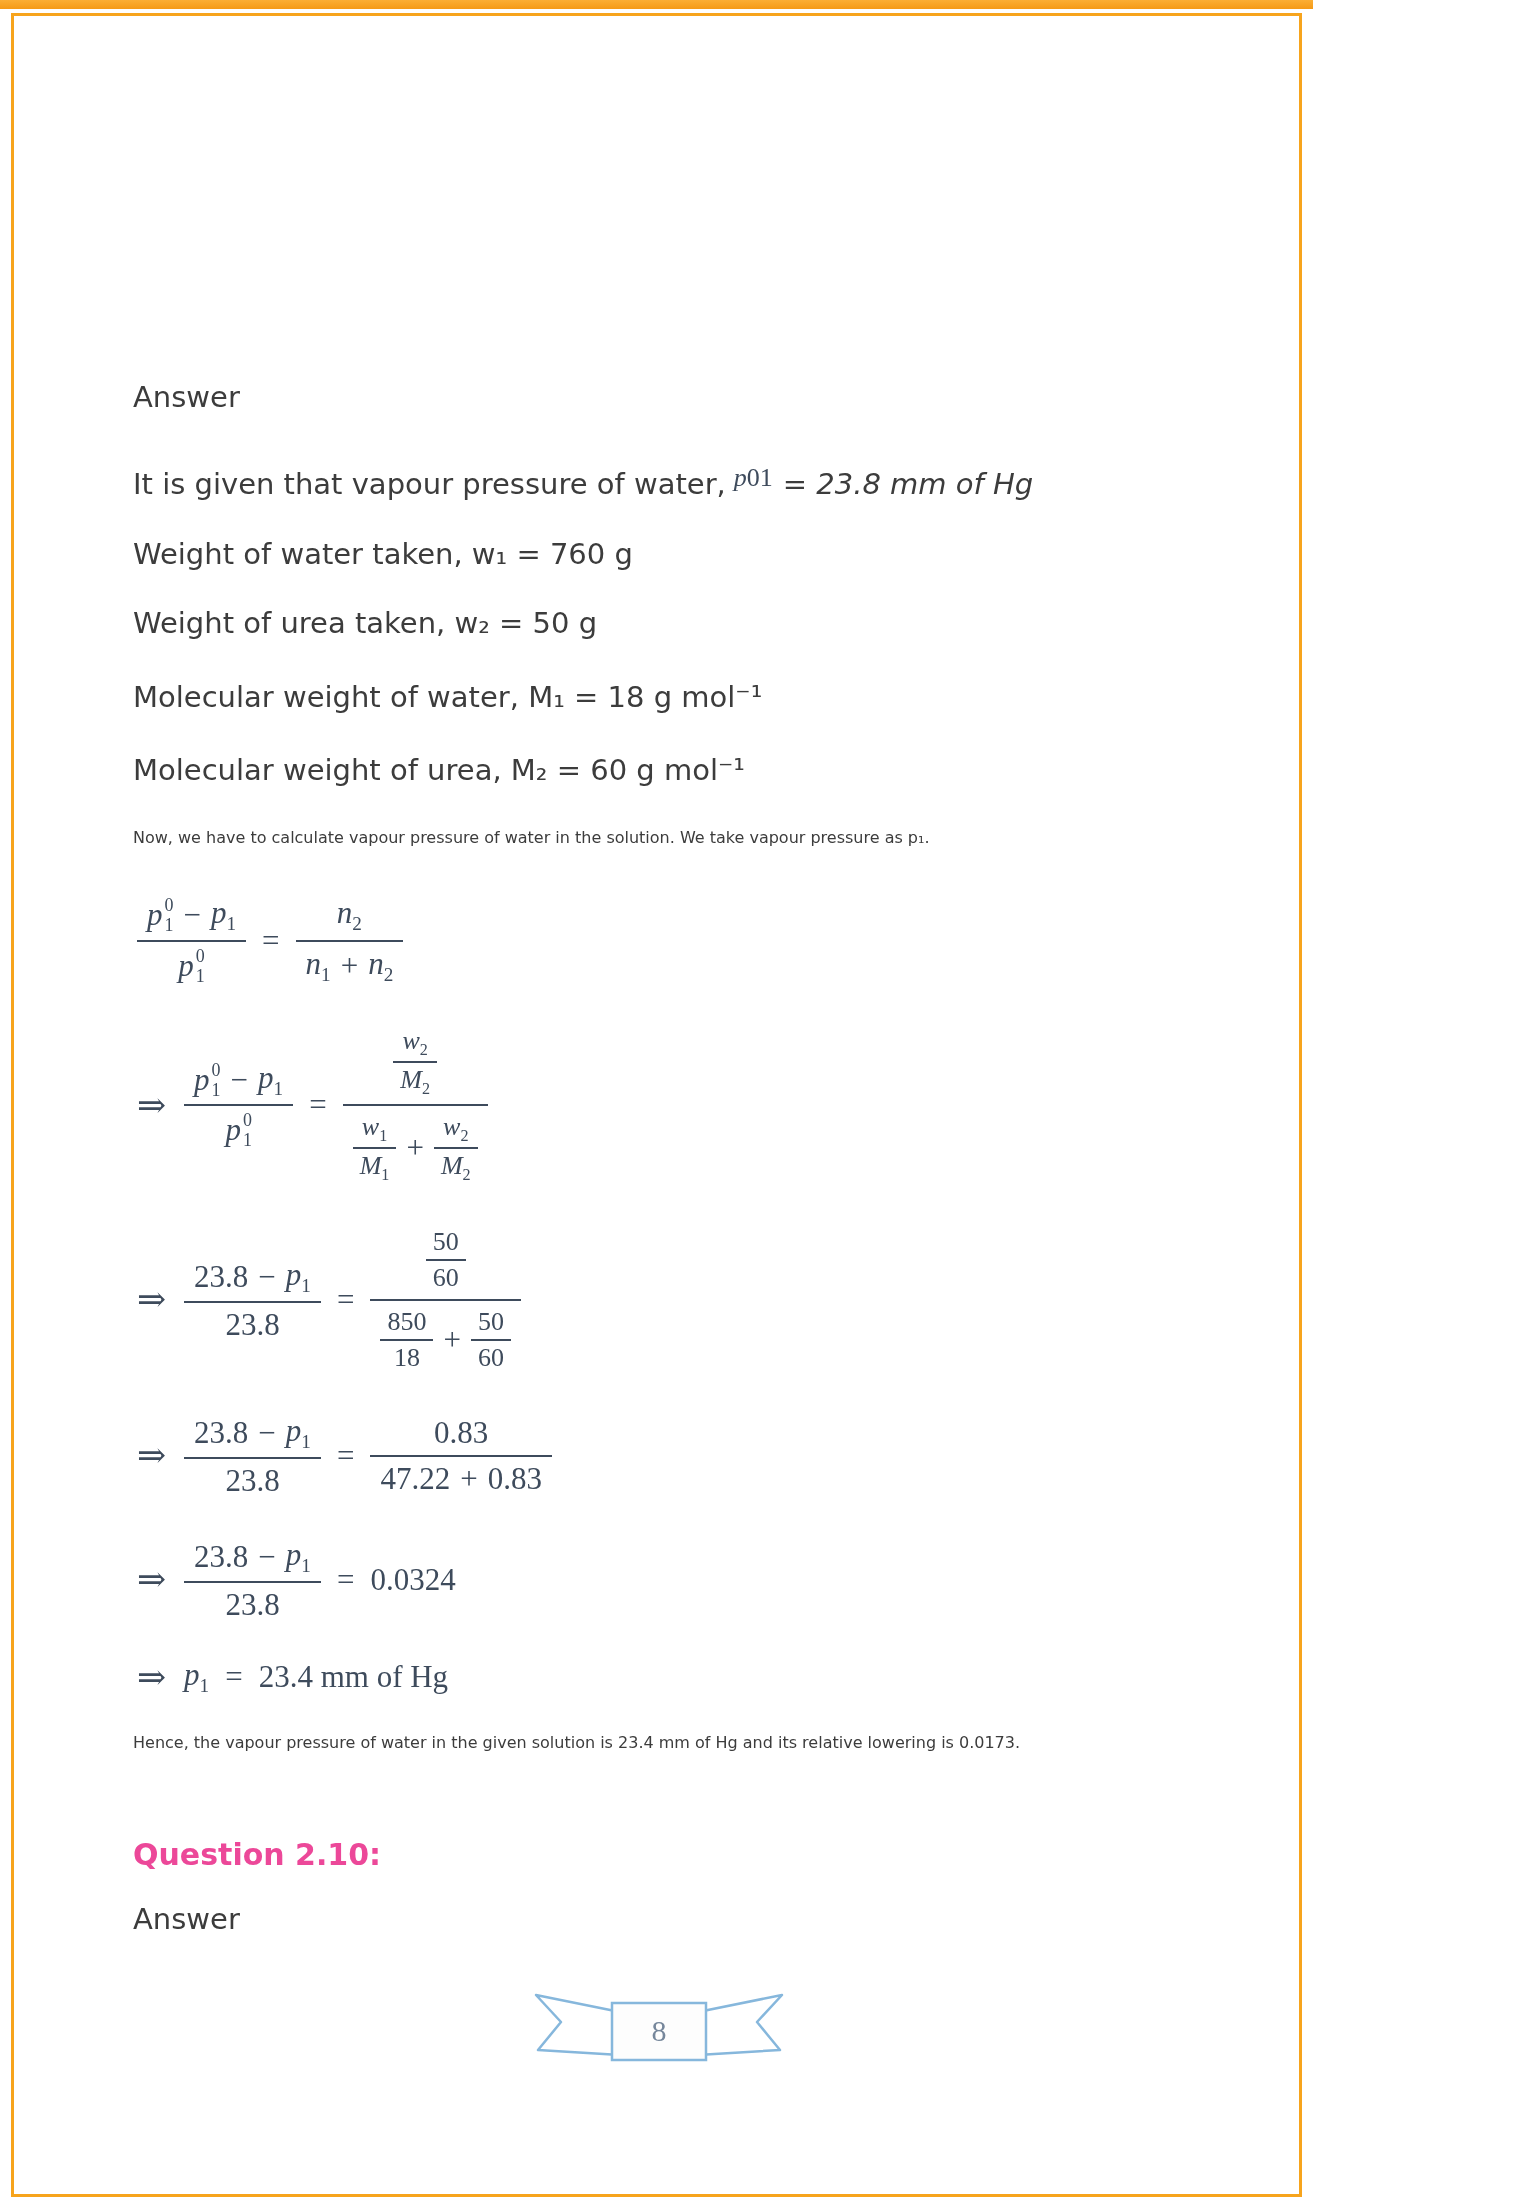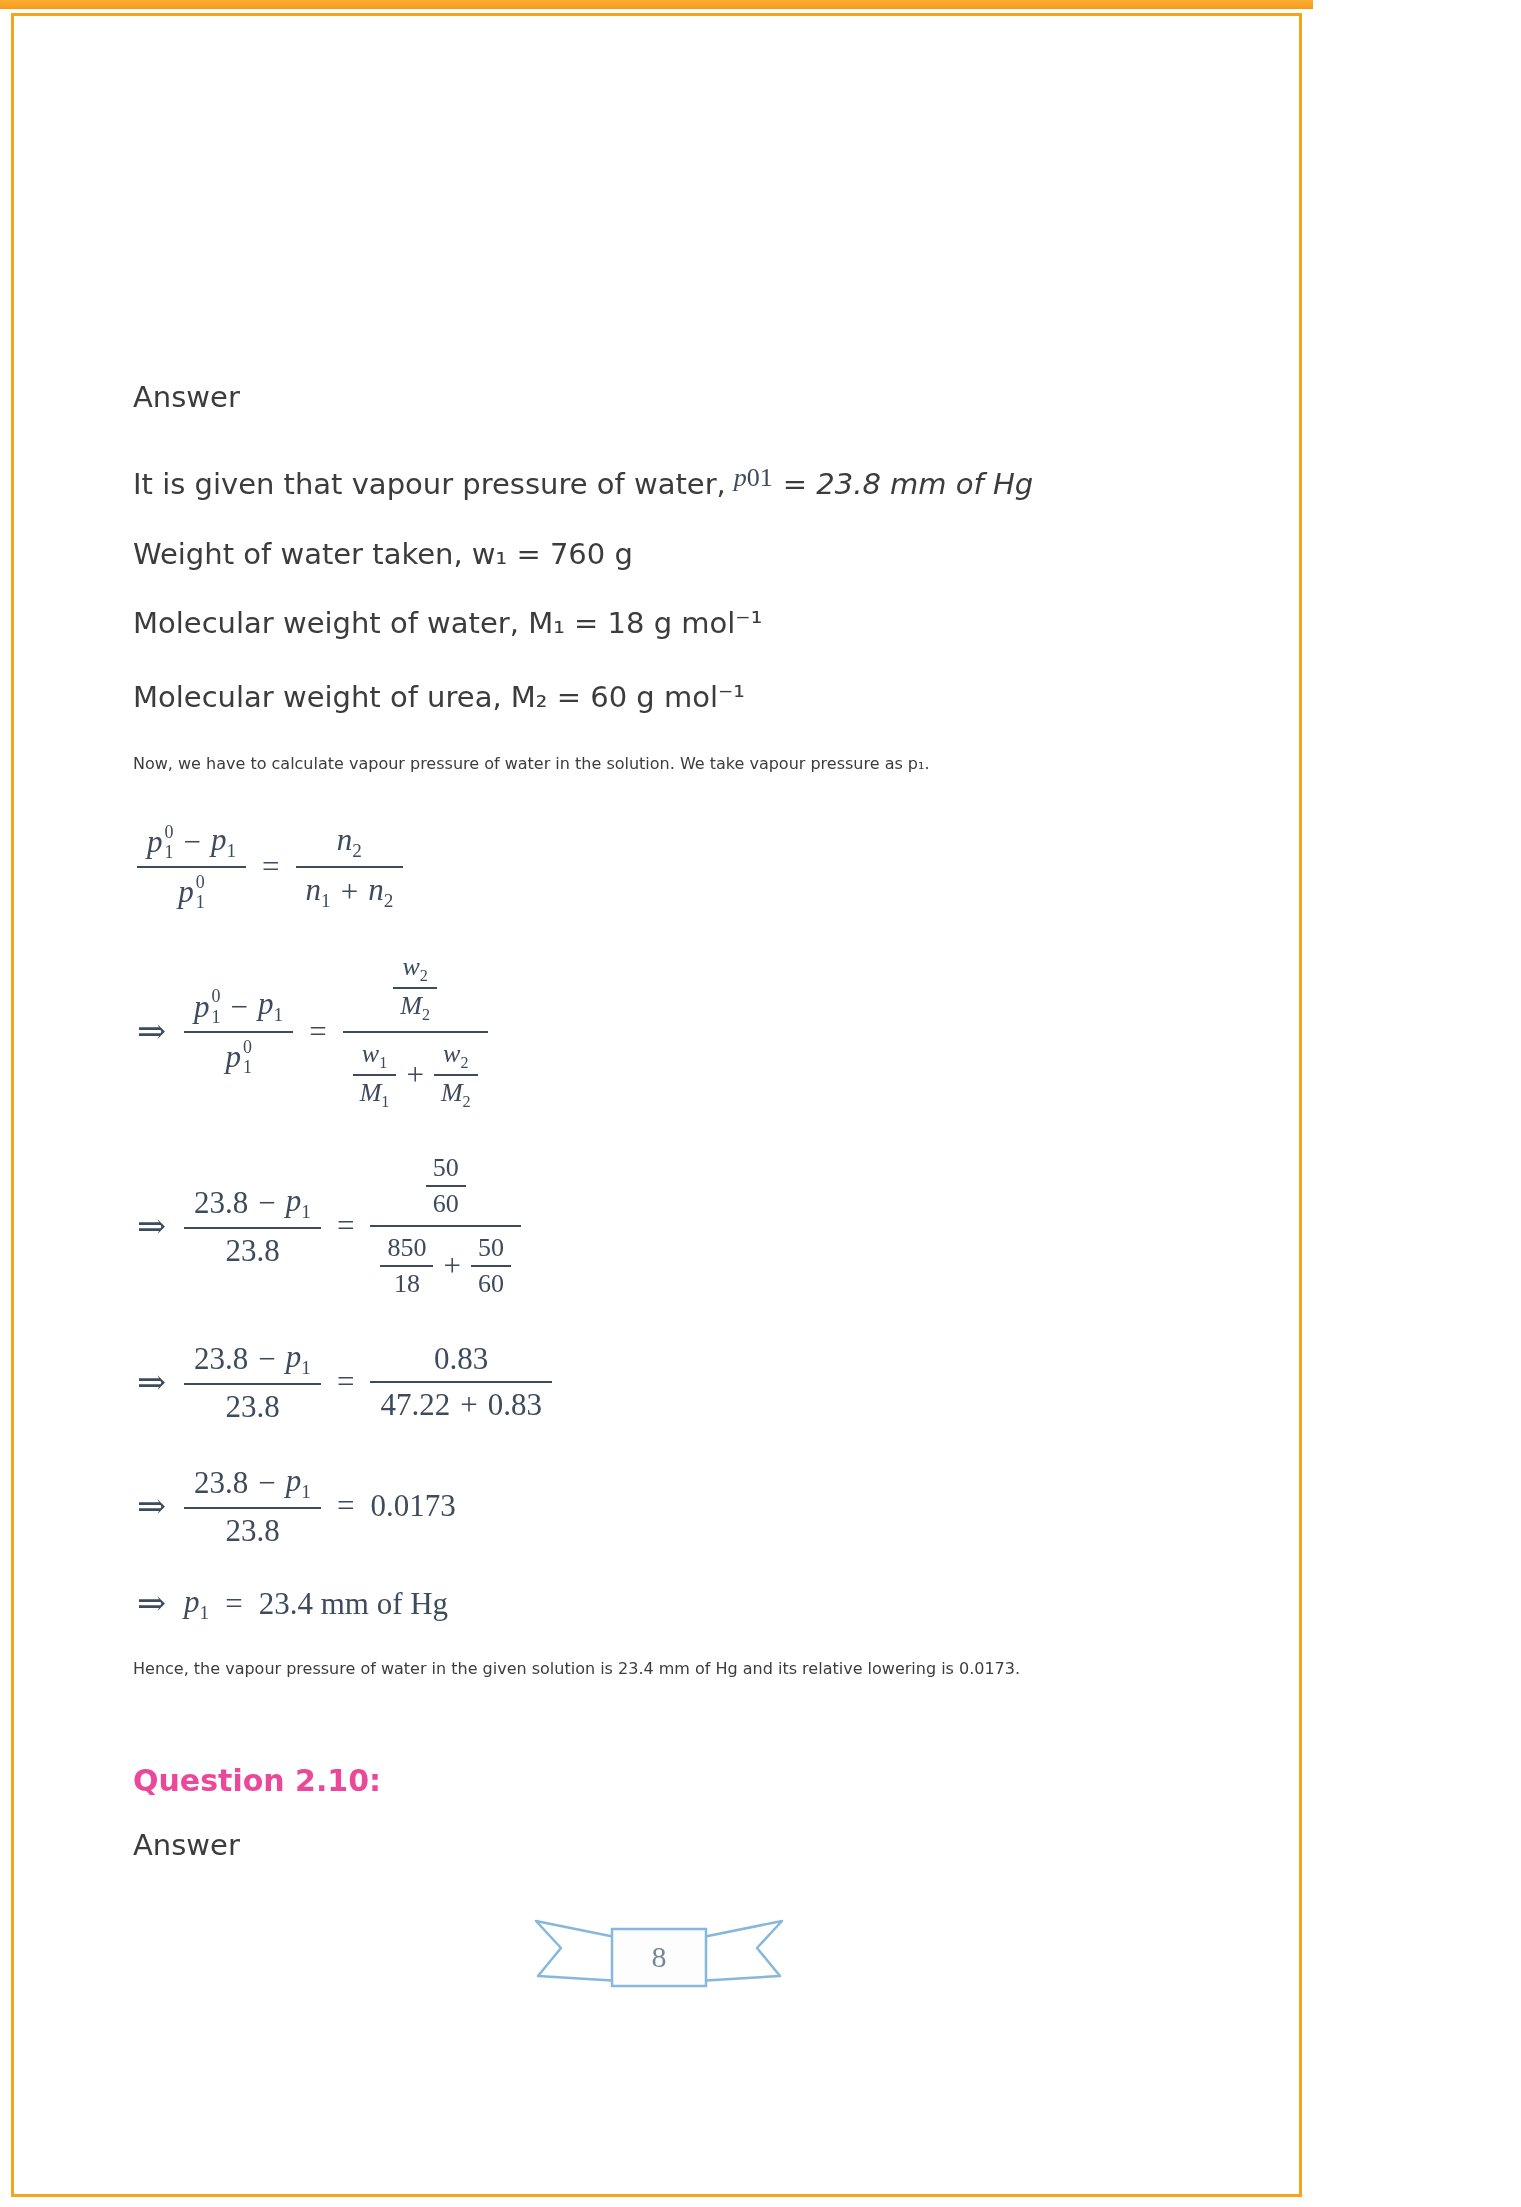--- a/index.html
+++ b/index.html
@@ -101,20 +101,21 @@
     <div class="answer-label">Answer</div>
 
     <div class="line">
       <span>It is given that vapour pressure of water,</span><span class="inline-eq">
           <span class="v">p</span>
           <span class="stk"><span>0</span><span>1</span></span>
         </span><span class="suffix">= 23.8 mm of Hg</span>
     </div>
 
     <div class="line">Weight of water taken, w₁ = 760 g</div>
+    <div class="line wide">Weight of urea taken, w₂ = 50 g</div>
     <div class="line wide">Molecular weight of water, M₁ = 18 g mol⁻¹</div>
     <div class="line wide">Molecular weight of urea, M₂ = 60 g mol⁻¹</div>
     <div class="just">Now, we have to calculate vapour pressure of water in the solution. We take vapour pressure as p₁.</div>
 
     <div class="eq-row first">
       <span class="frac">
         <span class="num">
           <span class="pstk">
               <span class="v">p</span>
               <span class="stk">
@@ -283,21 +284,21 @@
         <span class="num">
           <span>23.8</span>
           <span>−</span>
           <span class="grp"><span class="v">p</span><sub>1</sub></span>
         </span>
         <span class="den">
           <span>23.8</span>
         </span>
       </span>
       <span>=</span>
-      <span>0.0173</span>
+      <span>0.0324</span>
     </div>
 
     <div class="eq-row">
       <span class="arr">⇒</span>
       <span class="grp"><span class="v">p</span><sub>1</sub></span>
       <span>=</span>
       <span>23.4 mm of Hg</span>
     </div>
 
     <div class="just">Hence, the vapour pressure of water in the given solution is 23.4 mm of Hg and its relative lowering is 0.0173.</div>

